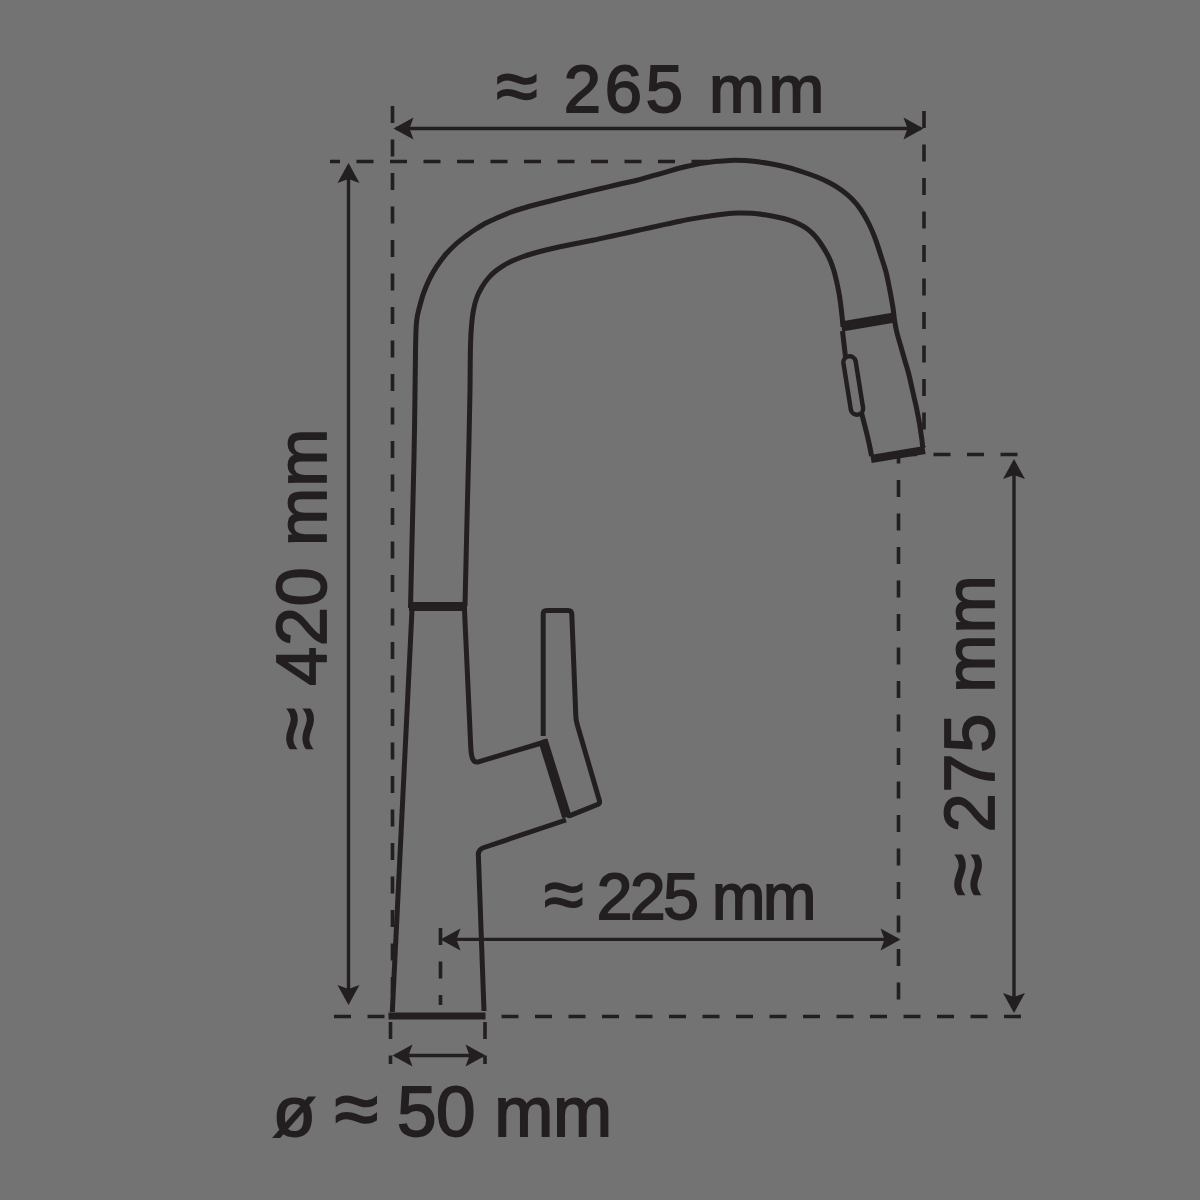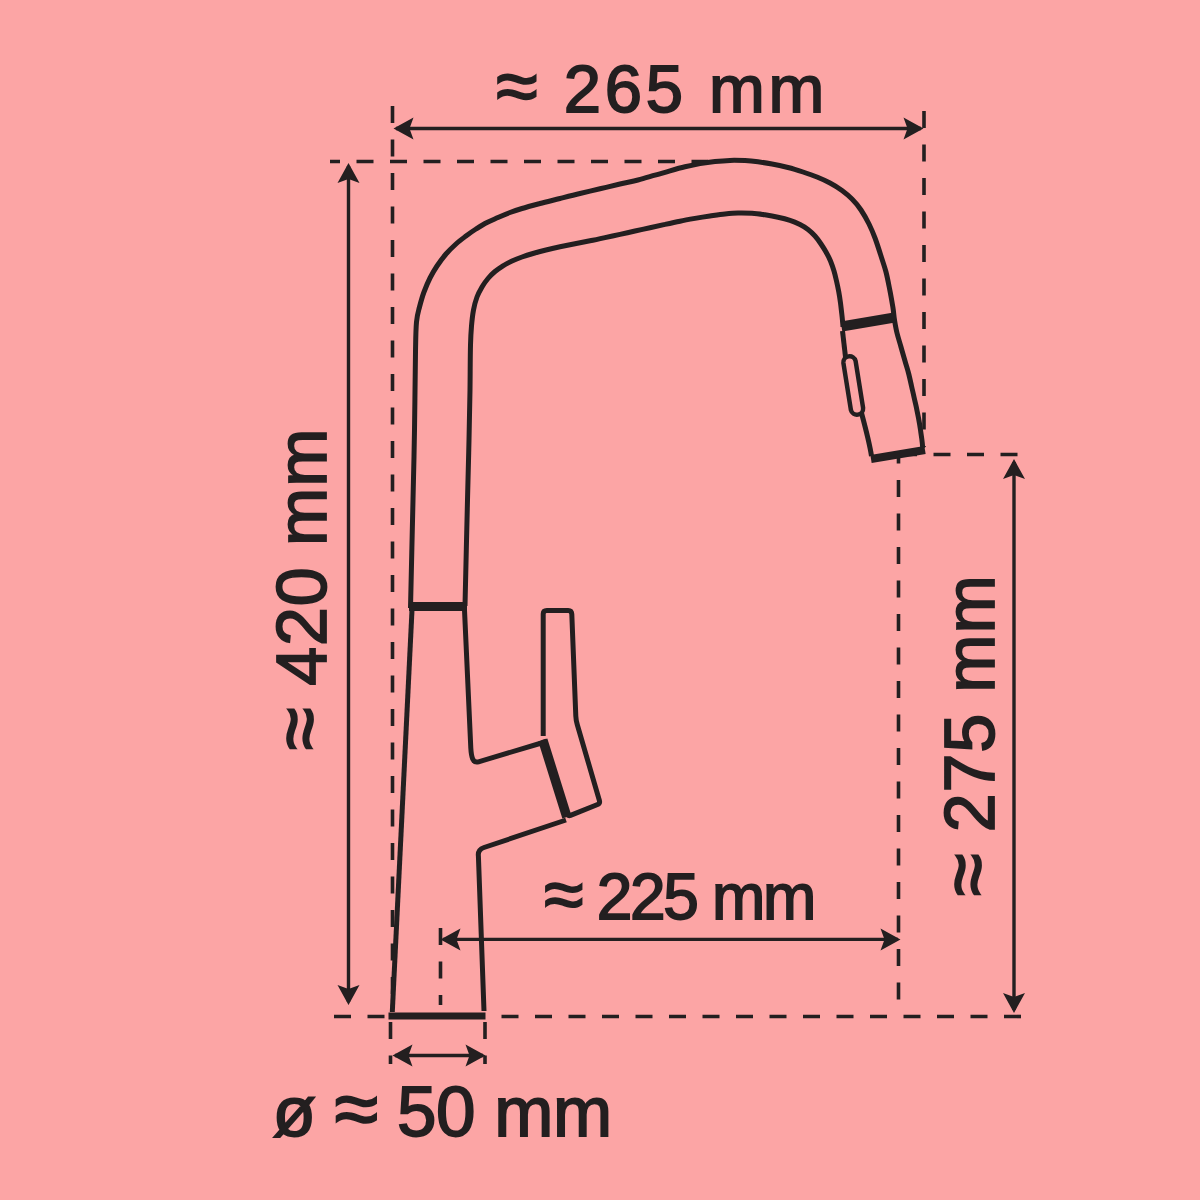--- a/index.html
+++ b/index.html
@@ -1,16 +1,16 @@
 <!DOCTYPE html>
 <html><head>
 <meta charset="utf-8">
 <style>
   html,body{margin:0;padding:0;background:#ffffff;}
-  .page{width:1200px;height:1200px;position:relative;background:#fca5a5;overflow:hidden;}
+  .page{width:1200px;height:1200px;position:relative;background:#737373;overflow:hidden;}
   svg{position:absolute;left:0;top:0;}
   text{font-family:"Liberation Sans",sans-serif;fill:#231f20;stroke:#231f20;stroke-width:1.8;}
 </style>
 </head>
 <body>
 <div class="page">
 <svg width="1200" height="1200" viewBox="0 0 1200 1200">
   <defs></defs>
 
   <text x="662" y="111.5" font-size="67" text-anchor="middle" letter-spacing="3.7"><tspan font-size="76">≈</tspan> 265 mm</text>

